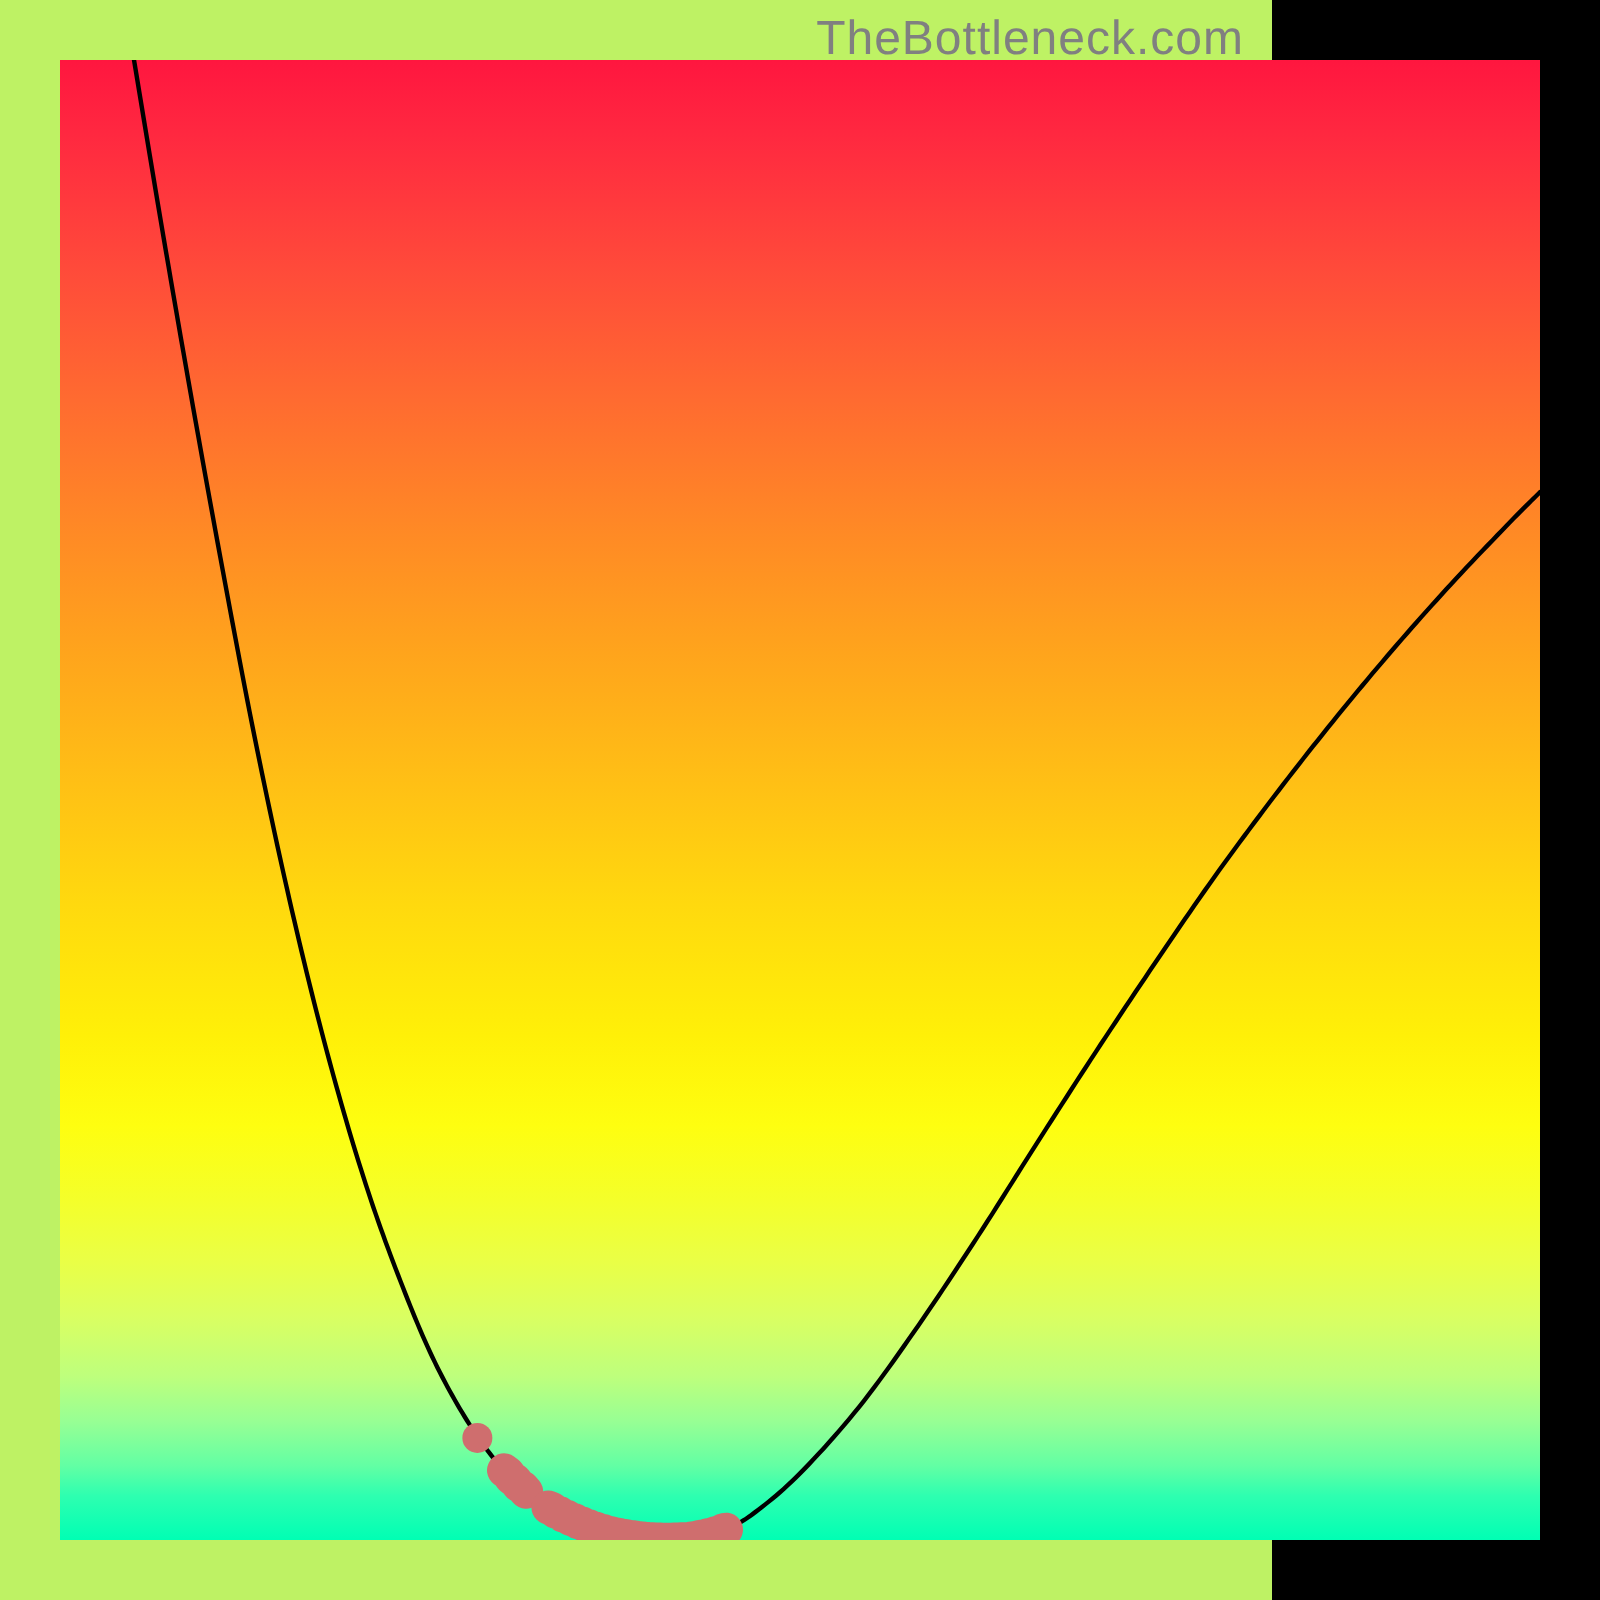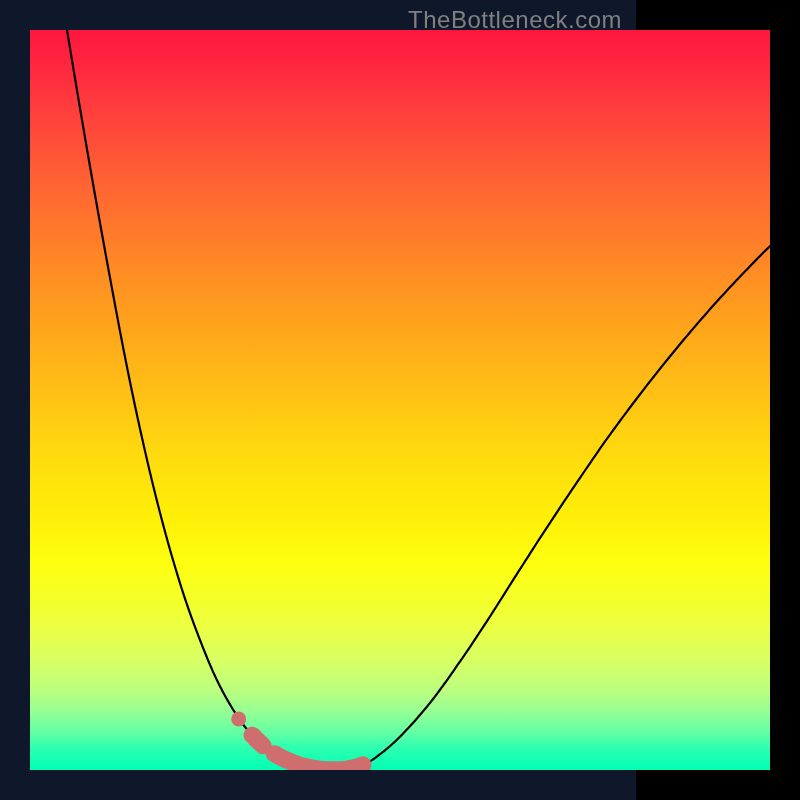--- a/index.html
+++ b/index.html
@@ -8,21 +8,21 @@
     width: 800px;
     height: 800px;
     background: #000000;
     font-family: Arial, Helvetica, sans-serif;
     overflow: hidden;
   }
   .frame {
     position: relative;
     width: 636px;
     height: 800px;
-    background: #0f172a;
+    background: #bef264;
   }
   .watermark {
     position: absolute;
     top: 6px;
     right: 14px;
     color: #808080;
     font-size: 24px;
     letter-spacing: 0.5px;
     font-weight: 400;
     z-index: 10;

